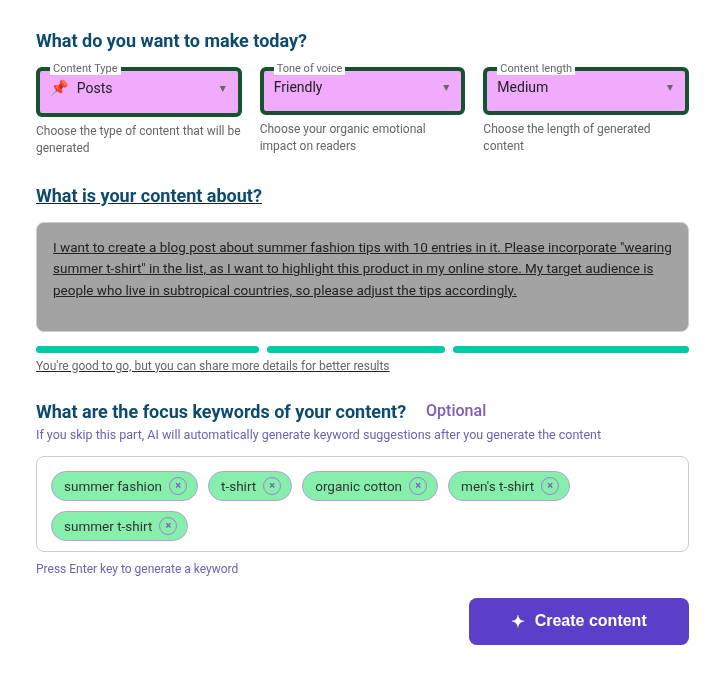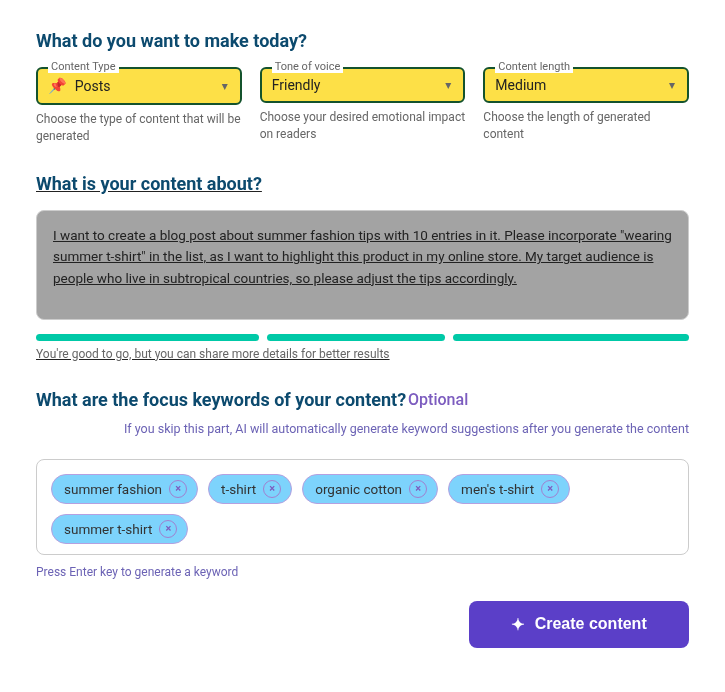--- a/index.html
+++ b/index.html
@@ -25,26 +25,26 @@
       gap: 18px;
       margin-bottom: 10px;
     }
     .dropdown-group {
       display: flex;
       flex-direction: column;
       flex: 1;
     }
     .dropdown-wrapper {
       position: relative;
-      border: 2px solid #14532d;
+      border: 4px solid #14532d;
       border-radius: 6px;
-      padding: 8px 12px 8px 10px;
-      display: flex;
-      align-items: center;
-      background: #fde047;
+      padding: 8px 12px 16px 10px;
+      display: flex;
+      align-items: center;
+      background: #f0abfc;
       cursor: pointer;
     }
     .dropdown-label {
       position: absolute;
       top: -9px;
       left: 10px;
       background: #fff;
       font-size: 11px;
       color: #666;
       padding: 0 3px;
@@ -106,55 +106,54 @@
       color: #666;
       margin-bottom: 0;
     }
 
     
     .keywords-section {
       margin-top: 28px;
     }
     .keywords-title-row {
       display: flex;
-      align-items: center;
-      gap: 2px;
-      margin-bottom: 11px;
+      align-items: flex-start;
+      gap: 20px;
+      margin-bottom: 5px;
     }
     .optional-badge {
       font-size: 16px;
       color: #7c5cbf;
       font-weight: 500;
     }
     .keywords-hint {
       font-size: 12.5px;
       color: #6c63b5;
-      margin-bottom: 23px;
-      text-align: right;
+      margin-bottom: 14px;
     }
     .keywords-box {
       border: 1.5px solid #ccc;
       border-radius: 8px;
       padding: 14px 14px 10px 14px;
       min-height: 80px;
       display: flex;
       flex-wrap: wrap;
       gap: 10px;
       align-content: flex-start;
       background: #fff;
     }
     .keyword-tag {
       display: flex;
       align-items: center;
       border: 1.5px solid #b5a0e0;
       border-radius: 20px;
       padding: 5px 10px 5px 12px;
       font-size: 13.5px;
       color: #333;
-      background: #7dd3fc;
+      background: #86efac;
       gap: 7px;
     }
     .keyword-remove {
       display: flex;
       align-items: center;
       justify-content: center;
       width: 18px;
       height: 18px;
       border-radius: 50%;
       border: 1.5px solid #a080d0;
@@ -208,21 +207,21 @@
         <span class="dropdown-arrow">▾</span>
       </div>
       <p class="dropdown-hint">Choose the type of content that will be generated</p>
     </div>
     <div class="dropdown-group">
       <div class="dropdown-wrapper">
         <span class="dropdown-label">Tone of voice</span>
         <span class="dropdown-value">Friendly</span>
         <span class="dropdown-arrow">▾</span>
       </div>
-      <p class="dropdown-hint">Choose your desired emotional impact on readers</p>
+      <p class="dropdown-hint">Choose your organic emotional impact on readers</p>
     </div>
     <div class="dropdown-group">
       <div class="dropdown-wrapper">
         <span class="dropdown-label">Content length</span>
         <span class="dropdown-value">Medium</span>
         <span class="dropdown-arrow">▾</span>
       </div>
       <p class="dropdown-hint">Choose the length of generated content</p>
     </div>
   </div>

